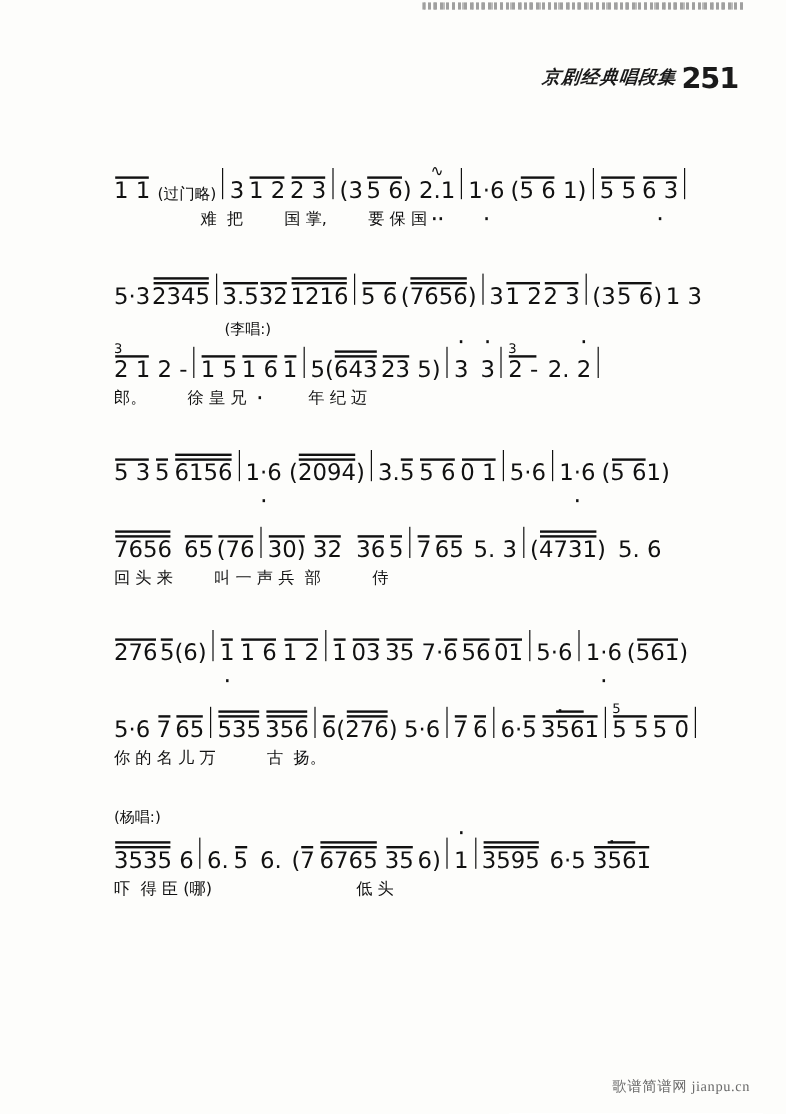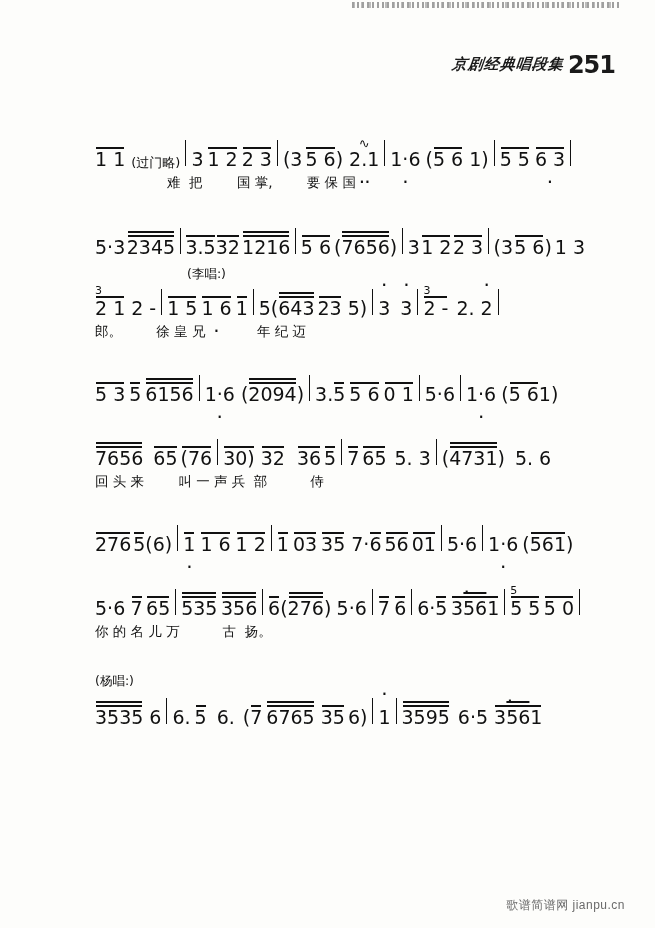--- a/index.html
+++ b/index.html
@@ -55,21 +55,21 @@
     font-size: 24px;
     color: #1a1a1a;
     line-height: .9;
     letter-spacing: -1px;
     margin-bottom: -3px;
   }
   .footer-watermark {
     position: absolute;
     bottom: 14px;
     right: 30px;
-    font-family: Liberation Sans, sans-serif;
+    font-family: Liberation Serif, serif;
     font-size: 12px;
     color: #6a6a6a;
     letter-spacing: .5px;
   }
 
   .score {
     position: absolute;
     top: 140px;
     left: 95px;
     width: 490px;
@@ -435,18 +435,21 @@
         <span class="tok">6)</span>
         <span class="bar"></span>
         <span class="tok updot">1</span>
         <span class="bar"></span>
         <span class="tok beam beam2">3595</span>
         <span class="sp" style="width:8px"></span>
         <span class="tok">6·5</span>
         <span class="sp" style="width:6px"></span>
         <span class="tok beam beam2 dot1">3561</span>
       </div>
+      <div class="lyrics">
+        <span class="lyr">吓  得 臣 (哪)                            低 头</span>
+      </div>
     </div>
 
   </div>
 
   <div class="footer-watermark">歌谱简谱网 jianpu.cn</div>
 </div>
 
 </body></html>

